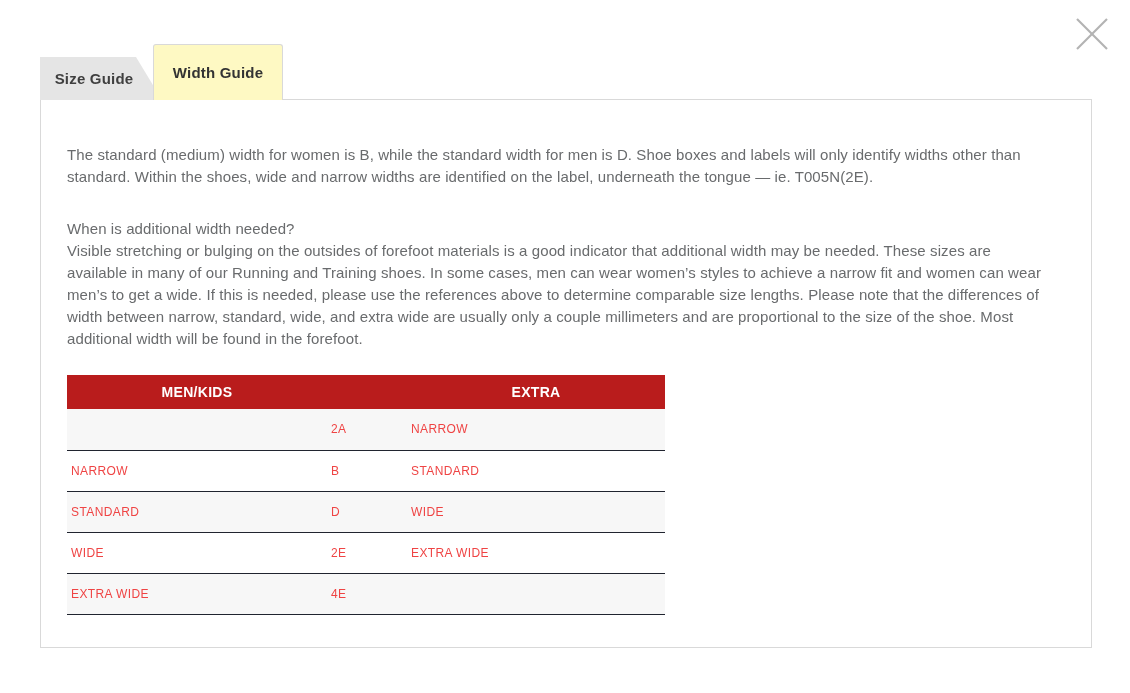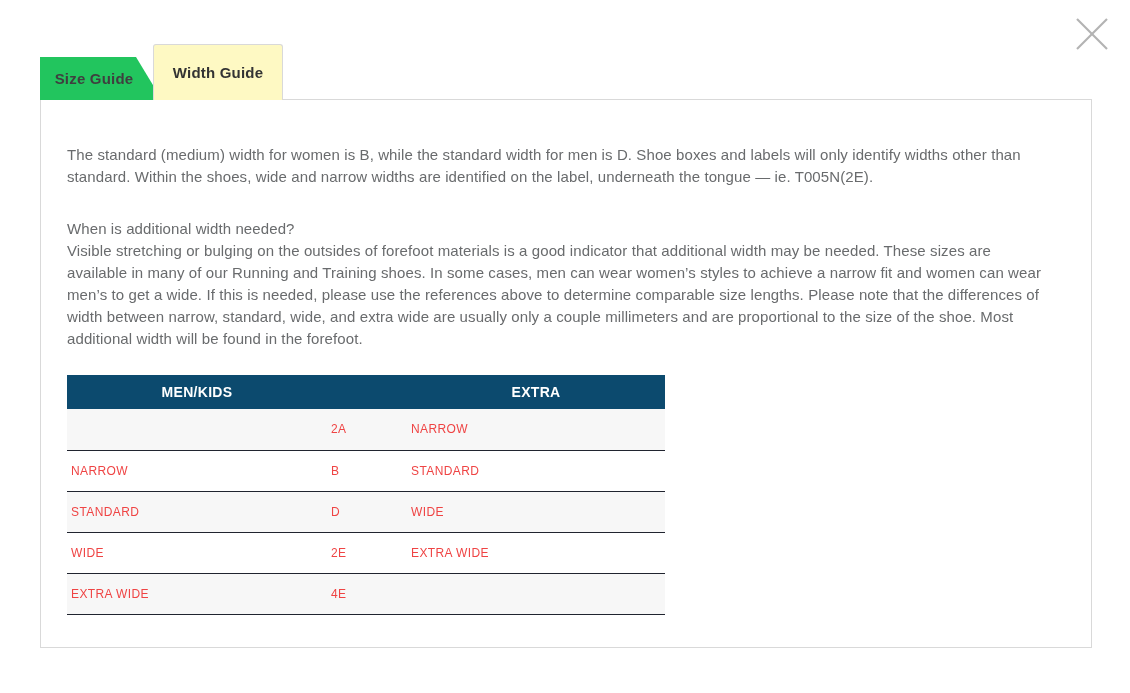--- a/index.html
+++ b/index.html
@@ -32,21 +32,21 @@
     font-weight: bold;
     font-size: 15px;
     color: #3f3f3f;
     letter-spacing: 0.2px;
     display: flex;
     align-items: center;
     justify-content: center;
     cursor: pointer;
   }
   .tab-inactive {
-    background: #22c55e;
+    background: #e5e5e5;
     height: 43px;
     width: 122px;
     padding-right: 14px;
     clip-path: polygon(0 0, calc(100% - 26px) 0, 100% 100%, 0 100%);
     margin-bottom: -1px;
   }
   .tab-active {
     background: #fef9c3;
     border: 1px solid #d9d9d9;
     border-bottom: none;
@@ -83,21 +83,21 @@
     margin-top: 25px;
     width: 598px;
     border-collapse: collapse;
     table-layout: fixed;
   }
   table.width-table col.c1 { width: 260px; }
   table.width-table col.c2 { width: 80px; }
   table.width-table col.c3 { width: 258px; }
 
   table.width-table thead th {
-    background: #0c4a6e;
+    background: #b91c1c;
     color: #ffffff;
     font-size: 14px;
     font-weight: bold;
     letter-spacing: 0.3px;
     height: 34px;
     text-align: center;
     margin-top: 35px;
   }
   table.width-table tbody td {
     height: 41px;

